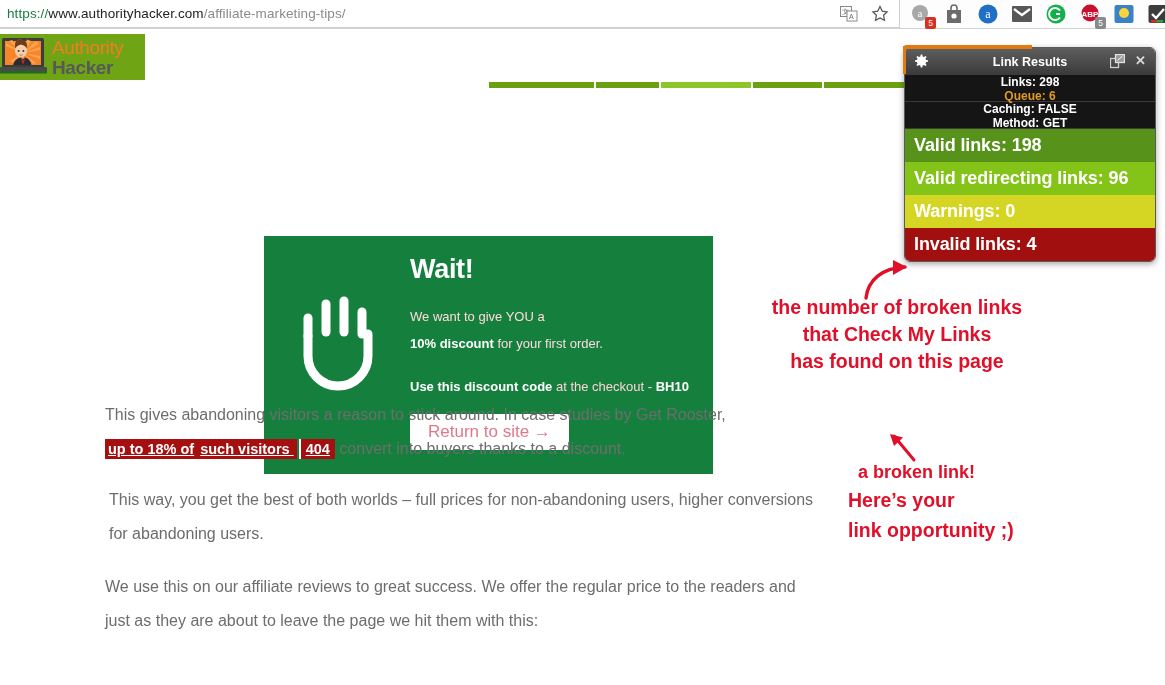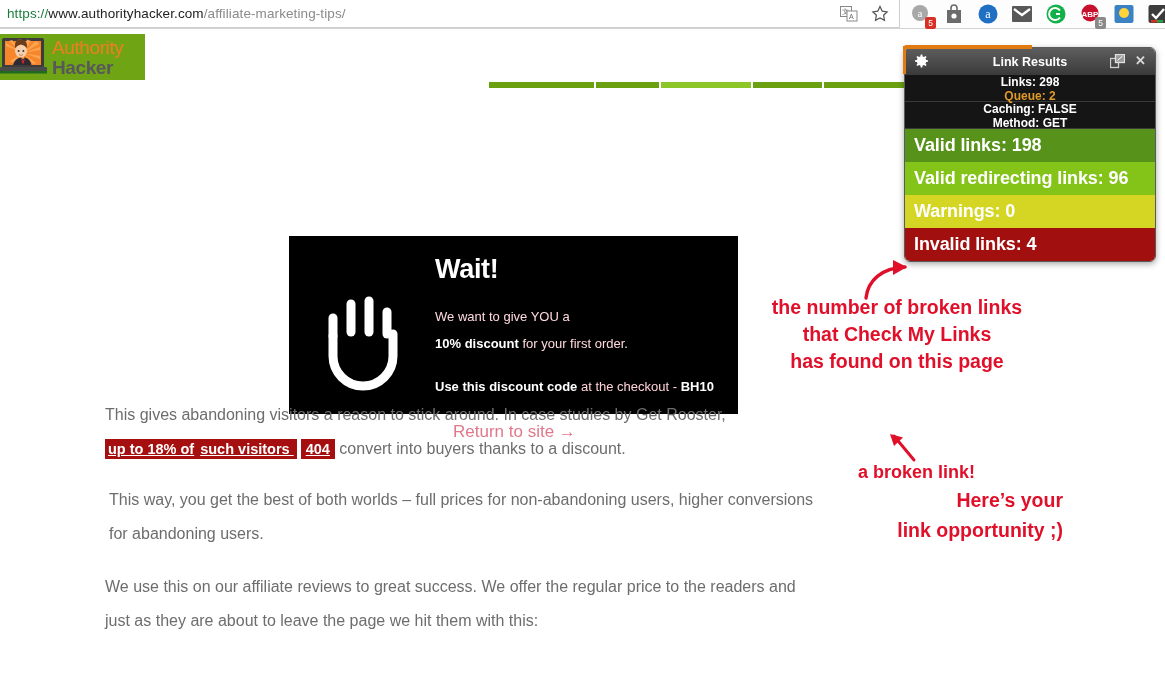--- a/index.html
+++ b/index.html
@@ -65,22 +65,22 @@
     text-decoration:underline; padding:2px 3px; white-space:nowrap;
   }
   .hl-code {
     background:#a60f0f; color:#fff; font-weight:bold; font-size:14.5px;
     text-decoration:underline; padding:2px 5px; margin-left:2px;
     border-left:2px solid #fff; white-space:nowrap;
   }
 
   
   .popup {
-    position:absolute; left:289px; top:148px; width:449px; height:178px;
-    background:#000000;
+    position:absolute; left:264px; top:148px; width:449px; height:238px;
+    background:#15803d;
   }
   .popup-hand { position:absolute; left:22px; top:48px; width:108px; height:110px; }
   .popup-body { position:absolute; left:146px; top:18px; width:300px; }
   .popup-title { font-size:27px; color:#fff; font-weight:bold; letter-spacing:-0.3px; }
   .popup-sub { margin-top:18px; font-size:13px; color:#ffd9de; line-height:27px; white-space:nowrap; }
   .popup-sub b { color:#fff; font-weight:bold; }
   .popup-code { margin-top:22px; font-size:13px; color:#ffd2d8; white-space:nowrap; }
   .popup-code b { color:#fff; }
   .popup-btn {
     margin-top:20px; display:inline-block; background:#fff; color:#e0788a;
@@ -115,21 +115,21 @@
   .cml-bar { height:33px; display:flex; align-items:center; padding-left:9px; color:#fff; font-size:18px; font-weight:bold; letter-spacing:-0.1px; }
   .bar-valid     { background:#57921a; }
   .bar-redirect  { background:#84c318; }
   .bar-warning   { background:#d4d623; }
   .bar-invalid   { background:#a10f0f; }
 
   
   .anno { position:absolute; color:#e0102a; font-weight:bold; font-family:"Liberation Sans", sans-serif; }
   .anno-1 { left:738px; top:294px; width:318px; text-align:center; font-size:19.5px; line-height:27px; }
   .anno-2 { left:858px; top:458px; width:210px; text-align:left; font-size:18px; line-height:28px; }
-  .anno-3 { left:848px; top:485px; width:215px; text-align:right; font-size:19.5px; line-height:30px; }
+  .anno-3 { left:848px; top:485px; width:215px; text-align:left; font-size:19.5px; line-height:30px; }
   .arrow-svg { position:absolute; }
 </style>
 </head>
 <body>
 
 <div class="screen">
 
   <div class="browser-bar">
     <div class="omnibox">
       <div class="url">
@@ -305,21 +305,21 @@
       <svg class="cml-pop" viewBox="0 0 15 15">
         <rect x="0.5" y="4.5" width="8" height="9" fill="none" stroke="#cfcfcf" stroke-width="1.3"></rect>
         <rect x="5.5" y="0.5" width="9" height="8" fill="#9a9a9a" stroke="#e2e2e2" stroke-width="1.3"></rect>
         <path d="M7.5 6.5l5-4.5" stroke="#fff" stroke-width="1"></path>
       </svg>
       <div class="cml-close">✕</div>
     </div>
 
     <div class="cml-row-dark">
       <span>Links: 298</span>
-      <span class="queue">Queue: 2</span>
+      <span class="queue">Queue: 6</span>
     </div>
     <div class="cml-row-dark">
       <span>Caching: FALSE</span>
       <span>Method: GET</span>
     </div>
 
     <div class="cml-bar bar-valid">Valid links: 198</div>
     <div class="cml-bar bar-redirect">Valid redirecting links: 96</div>
     <div class="cml-bar bar-warning">Warnings: 0</div>
     <div class="cml-bar bar-invalid">Invalid links: 4</div>

